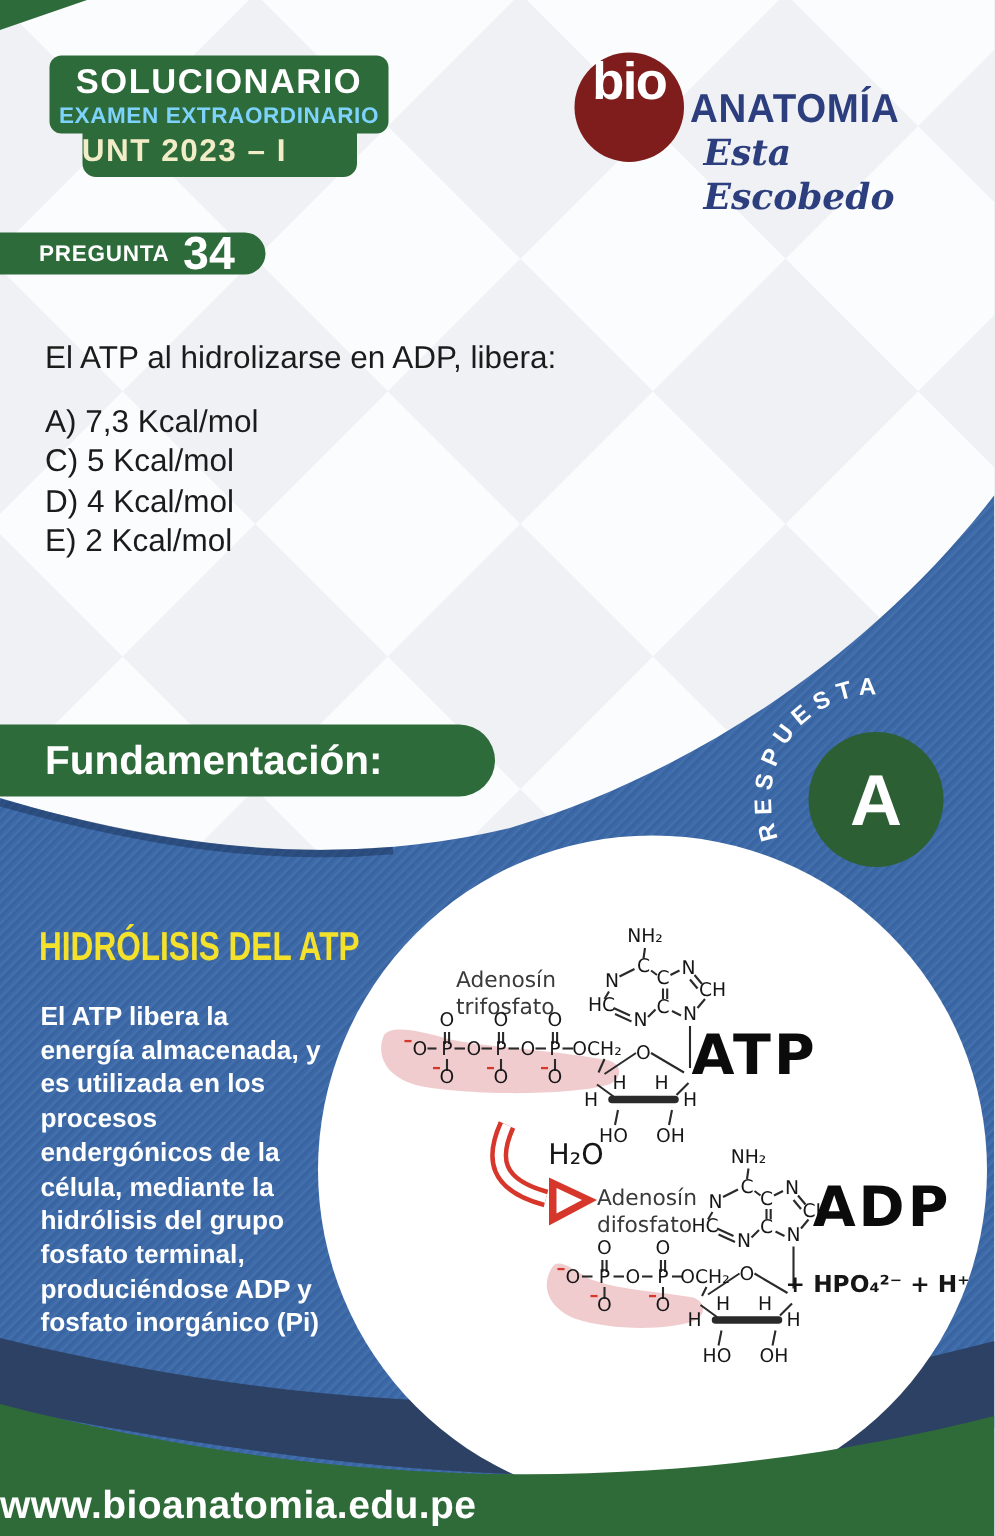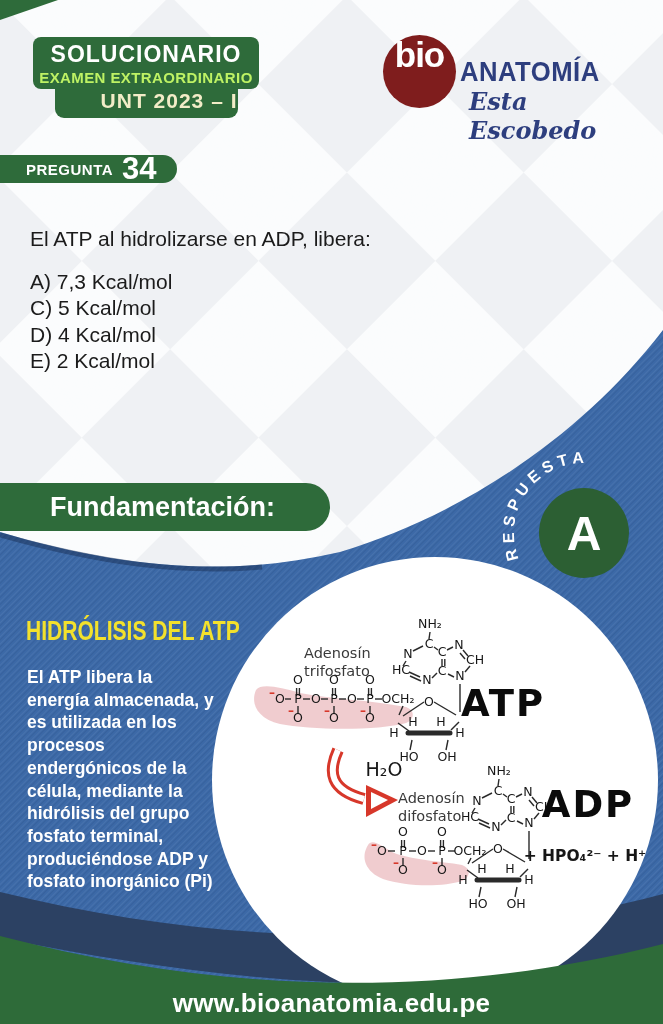--- a/index.html
+++ b/index.html
@@ -11,23 +11,23 @@
       background:repeating-conic-gradient(#eef0f3 0% 25%, #fbfcfd 0% 50%);
       background-size:250px 250px;transform:rotate(45deg);opacity:.9;}
   .corner-tri{position:absolute;left:0;top:0;width:58px;height:20px;background:#2e6b3a;
       clip-path:polygon(0 0,100% 0,0 100%);}
   .layer{position:absolute;inset:0;width:663px;height:1024px;}
 
   
   .soluc{position:absolute;left:33px;top:37px;width:226px;}
   .soluc-main{background:#2e6b3a;border-radius:8px;padding:4px 4px 3px;text-align:center;}
   .soluc-line1{color:#ffffff;font-weight:bold;font-size:23px;letter-spacing:1px;}
-  .soluc-line2{color:#bef264;font-weight:bold;font-size:15px;letter-spacing:.4px;margin-top:1px;}
+  .soluc-line2{color:#7dd3fc;font-weight:bold;font-size:15px;letter-spacing:.4px;margin-top:1px;}
   .soluc-tab{background:#2e6b3a;width:183px;margin:-1px auto 0;border-radius:0 0 9px 9px;
-      text-align:right;padding:1px 0 5px;}
+      text-align:left;padding:1px 0 5px;}
   .soluc-line3{color:#f2ecc7;font-weight:bold;font-size:21px;letter-spacing:1px;}
 
   
   .logo{position:absolute;left:383px;top:34px;width:260px;height:92px;}
   .logo-circle{position:absolute;left:0;top:1px;width:73px;height:73px;border-radius:50%;
       background:#7f1d1d;display:flex;justify-content:center;}
   .logo-bio{color:#fff;font-weight:bold;font-size:35px;letter-spacing:-1px;}
   .logo-brand{position:absolute;left:77px;top:23px;color:#2d3e7e;font-weight:bold;font-size:27px;
       letter-spacing:.5px;transform:scaleX(.95);transform-origin:left;}
   .logo-author{position:absolute;left:86px;top:53px;color:#2d3e7e;
@@ -39,21 +39,21 @@
       box-sizing:border-box;gap:9px;}
   .pregunta-label{color:#fff;font-weight:bold;font-size:15px;letter-spacing:.5px;}
   .pregunta-num{color:#fff;font-weight:bold;font-size:31px;}
 
   
   .question{position:absolute;left:30px;top:226px;color:#1b1b1b;font-size:21px;line-height:26.5px;}
   .question .prompt{margin-bottom:16px;}
 
   
   .funda{position:absolute;left:0;top:483px;width:330px;height:48px;background:#2e6b3a;
-      border-radius:0 24px 24px 0;display:flex;align-items:center;padding-left:50px;
+      border-radius:0 24px 24px 0;display:flex;align-items:center;padding-left:30px;
       box-sizing:border-box;}
   .funda-text{color:#fff;font-weight:bold;font-size:27px;}
 
   
   .respuesta{position:absolute;left:480px;top:430px;width:183px;height:180px;}
   .arc-text{fill:#ffffff;font-weight:bold;font-size:16px;letter-spacing:5px;
       font-family:"Liberation Sans",sans-serif;}
   .answer-letter{fill:#ffffff;font-weight:bold;font-size:48px;text-anchor:middle;
       font-family:"Liberation Sans",sans-serif;}
 
@@ -61,21 +61,21 @@
   .expl-heading{position:absolute;left:26px;top:616px;color:#f3e12c;font-weight:bold;
       font-size:27px;letter-spacing:0;transform:scaleX(.78);transform-origin:left;white-space:pre;}
   .expl-body{position:absolute;left:27px;top:666px;color:#ffffff;font-weight:bold;
       font-size:17.5px;line-height:22.7px;white-space:pre;}
 
   
   .caption{position:absolute;left:239px;top:762px;color:#1c1c1c;font-size:10.6px;
       line-height:13.1px;white-space:pre;}
 
   
-  .footer-url{position:absolute;left:0;top:988px;width:663px;text-align:center;color:#ffffff;
+  .footer-url{position:absolute;left:0;top:988px;width:663px;color:#ffffff;
       font-weight:bold;font-size:26px;letter-spacing:.3px;}
 
   
   text.lbl{font-family:"DejaVu Sans","Liberation Sans",sans-serif;text-anchor:middle;
       fill:#161616;font-size:12.5px;}
   text.lbl.name{font-size:14.5px;text-anchor:start;fill:#3a3a3a;}
   text.lbl.big{font-size:37px;font-weight:bold;fill:#0b0b0b;letter-spacing:2px;}
   text.lbl.minus{fill:#d7372a;font-size:12px;font-weight:bold;}
   text.lbl.water{font-size:19px;}
   text.lbl.hpo{font-size:15.5px;font-weight:bold;}

